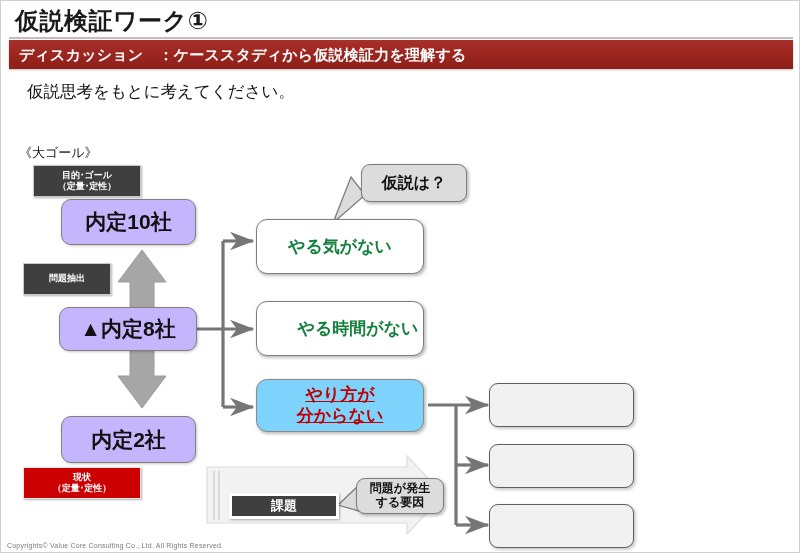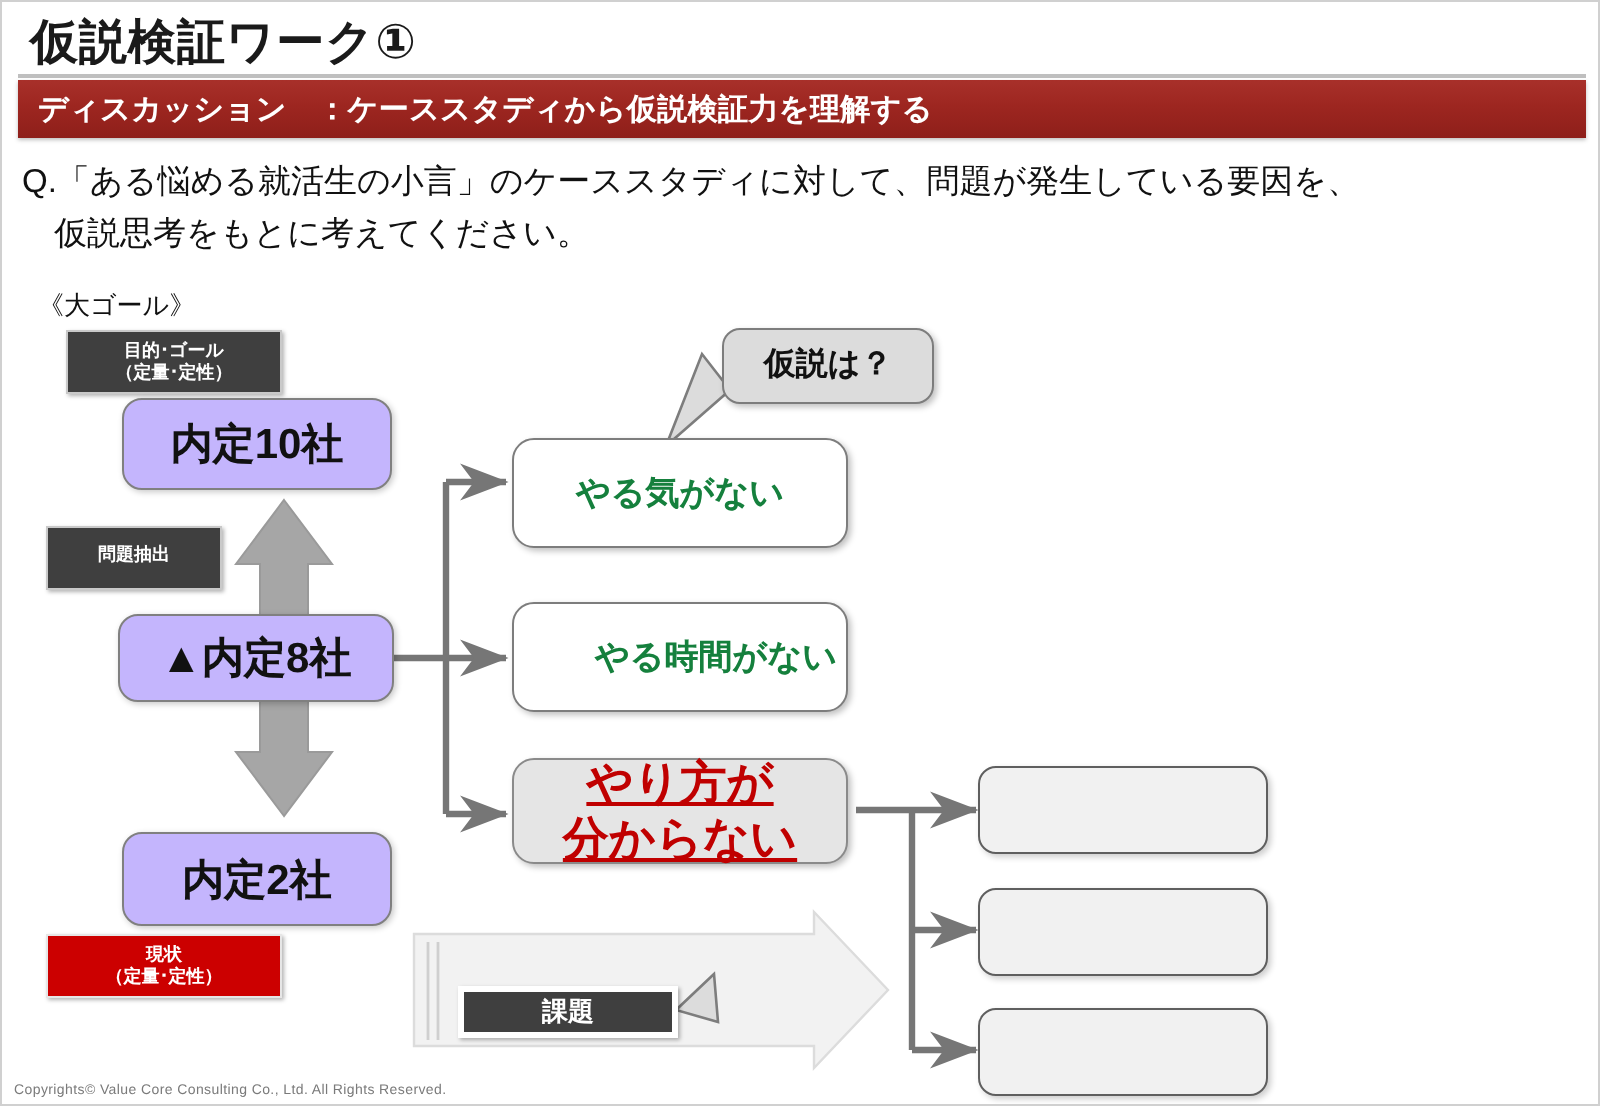--- a/index.html
+++ b/index.html
@@ -132,27 +132,27 @@
     display: flex;
     align-items: center;
     justify-content: center;
     font-size: 17px;
     font-weight: bold;
     color: #15803d;
     box-sizing: border-box;
     box-shadow: 1.5px 1.5px 3px rgba(0,0,0,0.25);
   }
   .reason-box.highlight {
-    background: #e5e5e5;
+    background: #7dd3fc;
     border-color: #8a8a8a;
     color: #c00000;
     text-decoration: underline;
     text-align: center;
     line-height: 1.2;
-    font-size: 23px;
+    font-size: 17px;
   }
   .empty-box {
     position: absolute;
     background: #f1f1f1;
     border: 1.4px solid #5f5f5f;
     border-radius: 9px;
     box-sizing: border-box;
     box-shadow: 1.5px 1.5px 3px rgba(0,0,0,0.2);
   }
 
@@ -200,21 +200,20 @@
 <div id="slide">
 
   <div class="slide-title">仮説検証ワーク①</div>
   <div class="title-rule"></div>
 
   <div class="discussion-bar">
     <span class="discussion-bar-text">ディスカッション　：ケーススタディから仮説検証力を理解する</span>
   </div>
 
   <div class="question">
-    <span>Q.「ある悩める就活生の小言」のケーススタディに対して、問題が発生している要因を、</span>
     <span class="qline2">仮説思考をもとに考えてください。</span>
   </div>
 
   <svg id="connectors" viewBox="0 0 800 553">
     <defs>
       <marker id="arrowGray" markerWidth="9" markerHeight="9" refX="7.2" refY="3.2" orient="auto" markerUnits="strokeWidth">
         <path d="M0,0.3 L7.6,3.2 L0,6.1 L2.2,3.2 Z" fill="#767676"></path>
       </marker>
     </defs>
 
@@ -260,21 +259,21 @@
 
   <div class="dark-label" style="left:32px; top:164px; width:108px; height:32px;">
     <div>
       <div>目的･ゴール</div>
       <div>（定量･定性）</div>
     </div>
   </div>
 
   <div class="round-box big" style="left:60px; top:198px; width:135px; height:46px;">内定10社</div>
 
-  <div class="dark-label" style="left:22px; top:262px; width:88px; height:32px; font-size:9px;font-family:Liberation Mono, monospace;">問題抽出</div>
+  <div class="dark-label" style="left:22px; top:262px; width:88px; height:32px; font-size:9px;">問題抽出</div>
 
   <div class="round-box big" style="left:58px; top:306px; width:138px; height:44px;">▲内定8社</div>
 
   <div class="round-box big" style="left:60px; top:415px; width:135px; height:47px;">内定2社</div>
 
   <div class="red-label" style="left:22px; top:466px; width:118px; height:32px;">
     <div>
       <div>現状</div>
       <div>（定量･定性）</div>
     </div>
@@ -284,20 +283,24 @@
 
   <div class="reason-box" style="left:255px; top:300px; width:168px; height:55px;padding-left:36px;">やる時間がない</div>
 
   <div class="reason-box highlight" style="left:255px; top:378px; width:168px; height:53px; flex-direction:column;">
     <span>やり方が</span>
     <span>分からない</span>
   </div>
 
   <div class="bubble" style="left:360px; top:163px; width:106px; height:38px;">仮説は？</div>
 
+  <div class="bubble small" style="left:355px; top:477px; width:88px; height:36px; flex-direction:column;">
+    <span>問題が発生</span>
+    <span>する要因</span>
+  </div>
 
   <div class="dark-label" style="left:228px; top:492px; width:110px; height:26px; font-size:13px; border-color:#ffffff; border-width:3px;font-family:Liberation Serif, serif;">課題</div>
 
   <div class="empty-box" style="left:488px; top:382px; width:145px; height:44px;"></div>
   <div class="empty-box" style="left:488px; top:443px; width:145px; height:44px;"></div>
   <div class="empty-box" style="left:488px; top:503px; width:145px; height:44px;"></div>
 
   <div class="footer">Copyrights© Value Core Consulting Co., Ltd.  All Rights Reserved.</div>
 
 </div>

